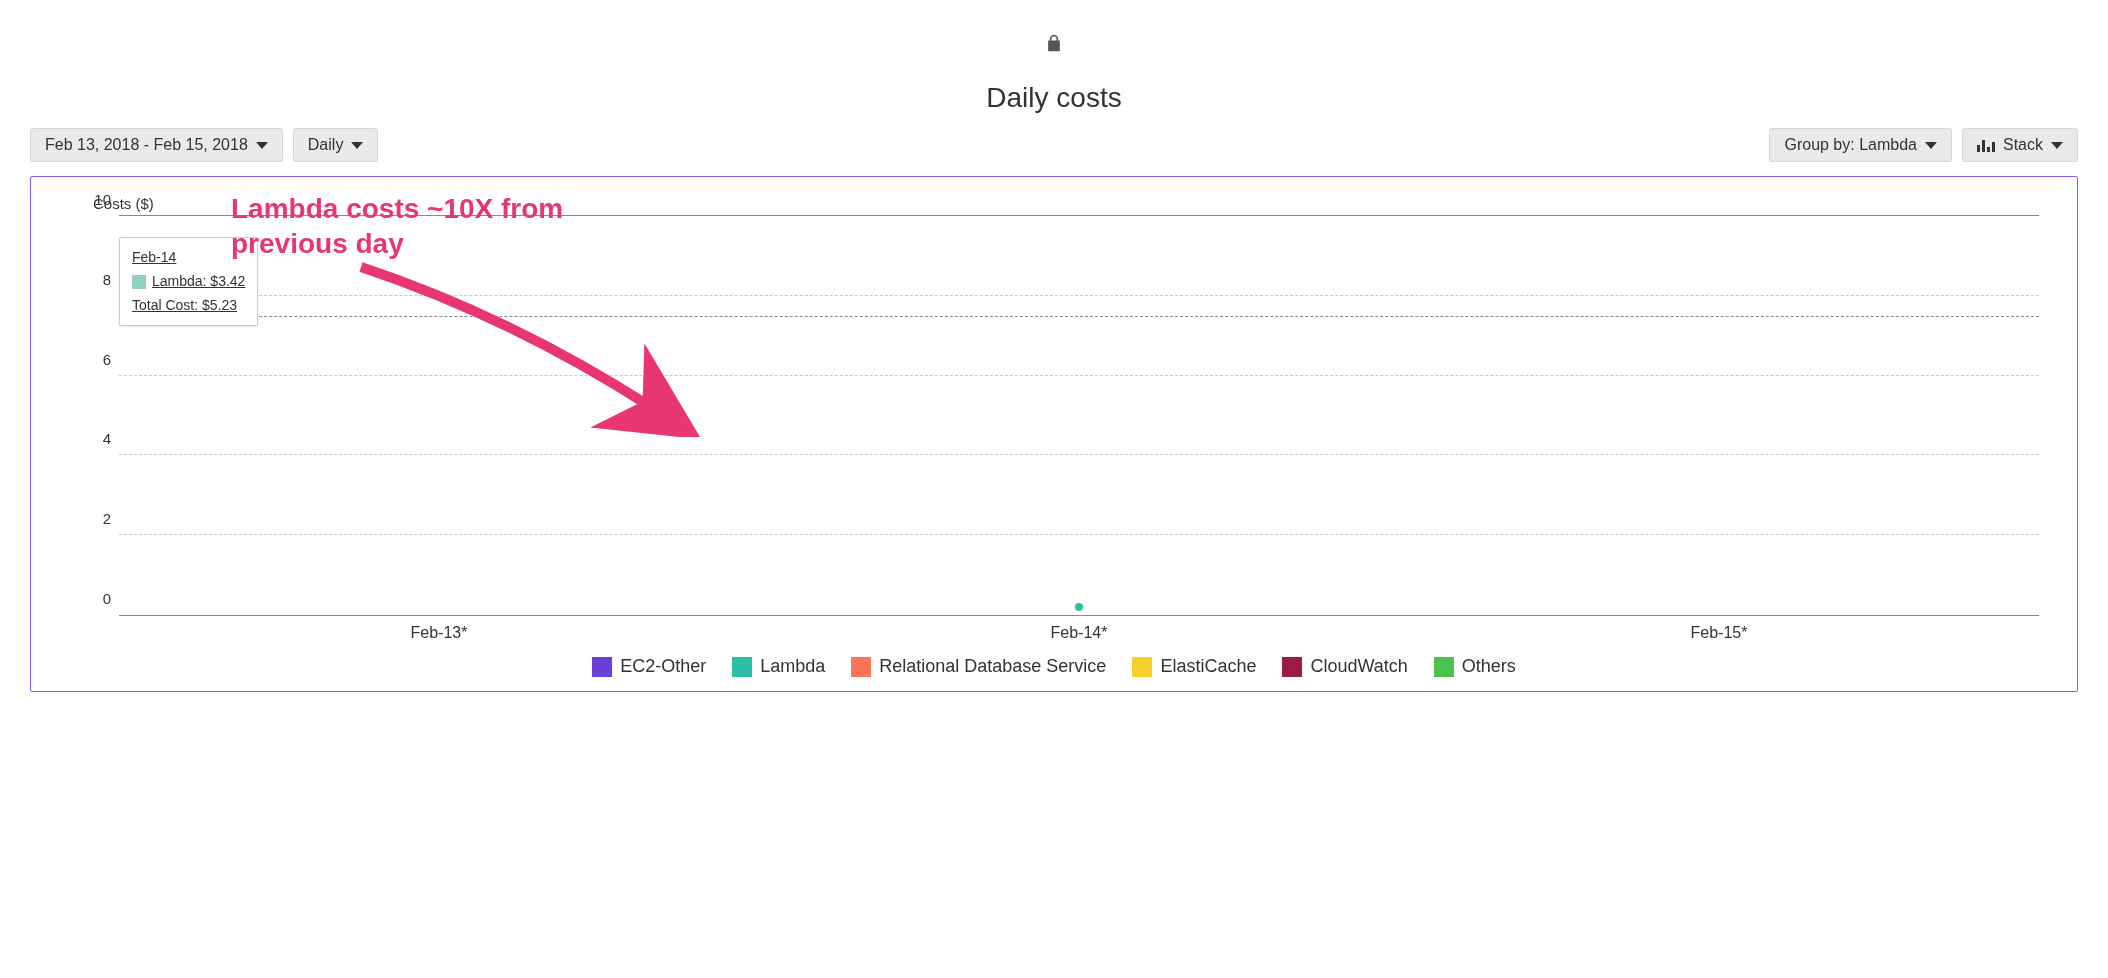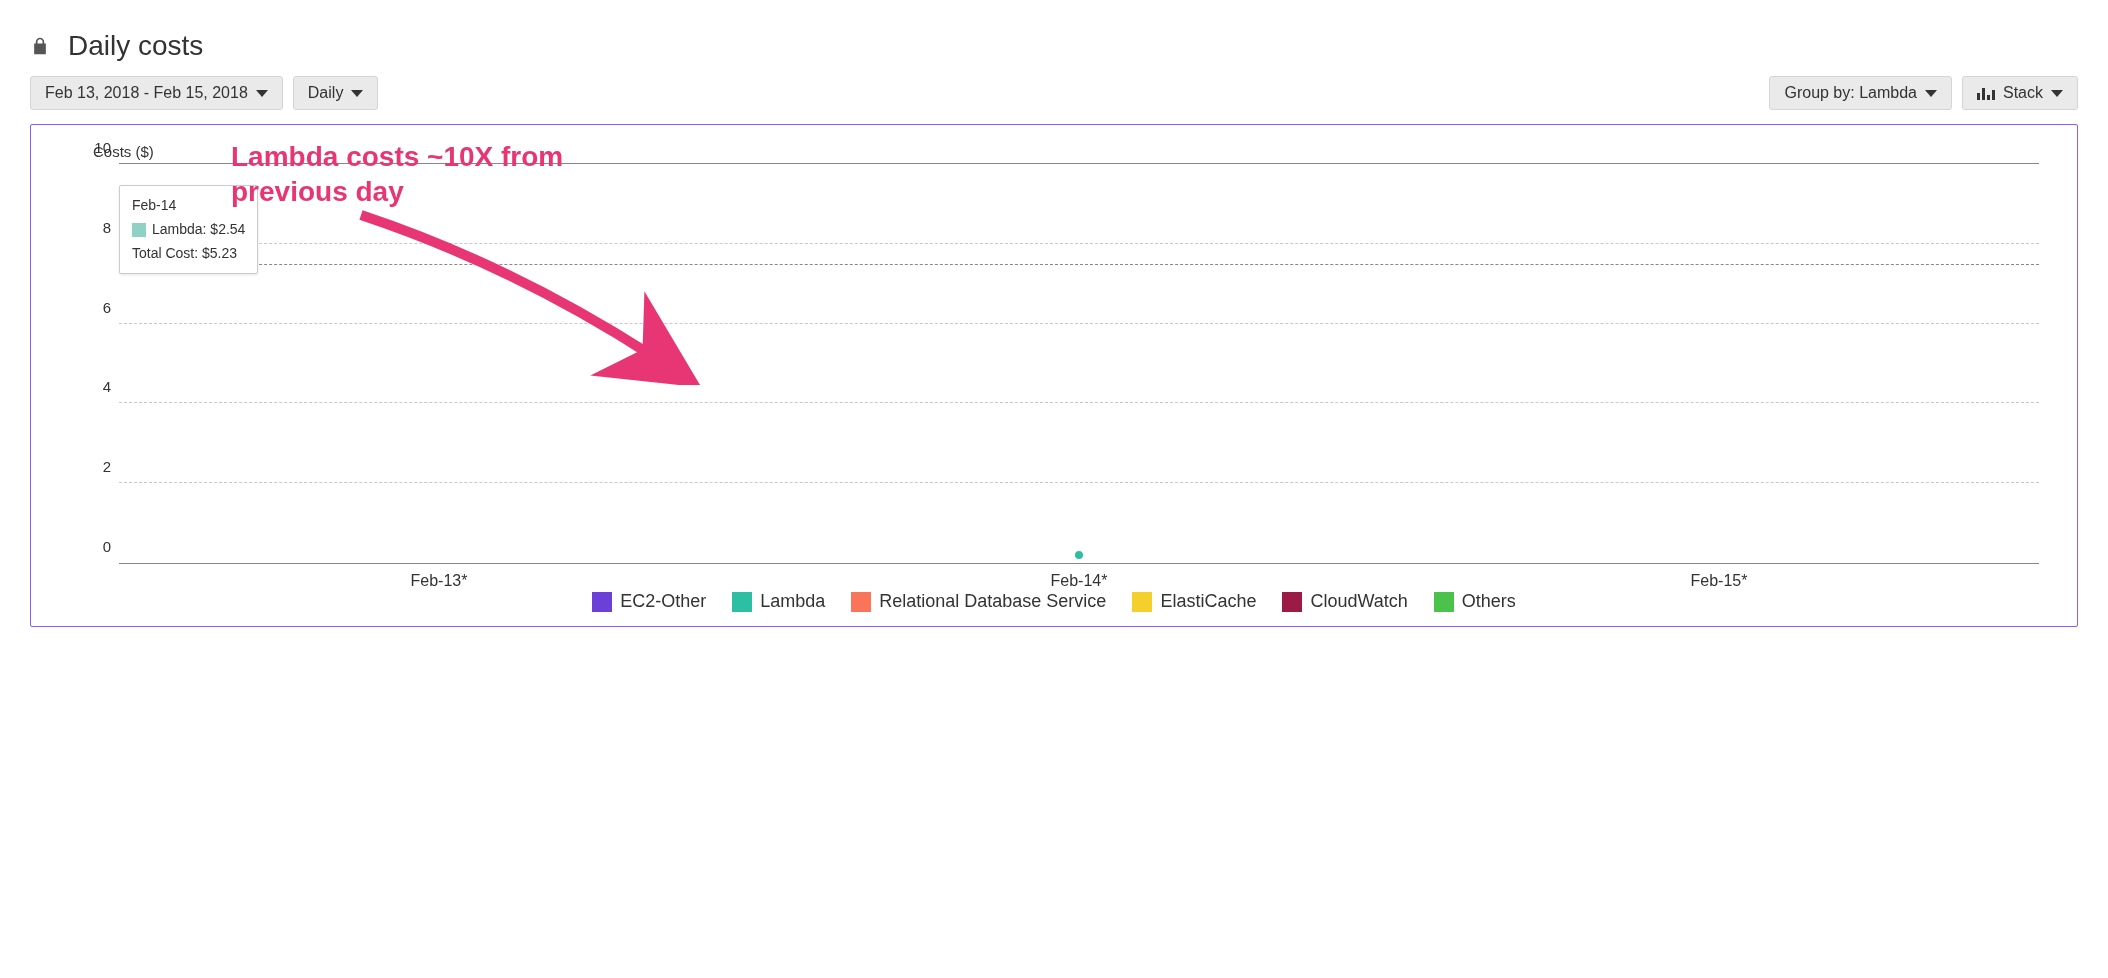--- a/index.html
+++ b/index.html
@@ -5,22 +5,23 @@
   * { box-sizing: border-box; margin: 0; padding: 0; }
   body {
     font-family: "Helvetica Neue", Helvetica, Arial, sans-serif;
     background: #ffffff;
     padding: 30px;
     color: #333;
   }
   .title-row {
     display: flex;
     align-items: center;
-    gap: 18px;
+    gap: 26px;
     margin-bottom: 14px;
+    flex-direction: column;
   }
   .title-row .lock {
     color: #555;
     width: 20px;
     height: 26px;
   }
   .title-row h1 {
     font-size: 28px;
     font-weight: 400;
     color: #333;
@@ -120,21 +121,21 @@
     font-size: 16px;
     color: #333;
   }
   .xticks span { width: 16%; text-align: center; }
 
   .legend {
     display: flex;
     justify-content: center;
     flex-wrap: wrap;
     gap: 26px;
-    margin-top: 1px;
+    margin-top: 14px;
     align-items: flex-end;
   }
   .legend-item {
     display: inline-flex;
     align-items: center;
     gap: 8px;
     font-size: 18px;
     color: #333;
   }
   .swatch { width: 20px; height: 20px; display:inline-block; }
@@ -142,20 +143,21 @@
   .tooltip {
     position: absolute;
     background: #fff;
     border: 1px solid #ccc;
     border-radius: 2px;
     padding: 8px 12px;
     font-size: 14px;
     color: #333;
     box-shadow: 0 1px 3px rgba(0,0,0,0.1);
     line-height: 1.7;
+    text-decoration: underline;
   }
   .tooltip .tline { display: flex; align-items: center; gap: 6px; }
   .tt-swatch { width: 14px; height: 14px; display:inline-block; }
 
   .annotation {
     position: absolute;
     color: #e83573;
     font-size: 28px;
     font-weight: 700;
     line-height: 1.25;
@@ -291,21 +293,21 @@
       <div class="legend-item">
         <span class="swatch" style="background: rgb(75, 194, 75);"></span>
         <span>Others</span>
       </div>
     </div>
 
   <div class="tooltip" id="tooltip" style="left:88px; top:60px;">
     <div>Feb-14</div>
     <div class="tline">
       <span class="tt-swatch" id="tt-swatch" style="background: rgb(143, 209, 197);"></span>
-      <span>Lambda: $2.54</span>
+      <span>Lambda: $3.42</span>
     </div>
     <div>Total Cost: $5.23</div>
   </div>
 
   <div class="annotation" style="left:200px; top:14px; width:420px;">
     <div>Lambda costs ~10X from</div>
     <div>previous day</div>
   </div>
 
   <svg class="arrow-svg" style="left:300px; top:70px;" width="370" height="190">

